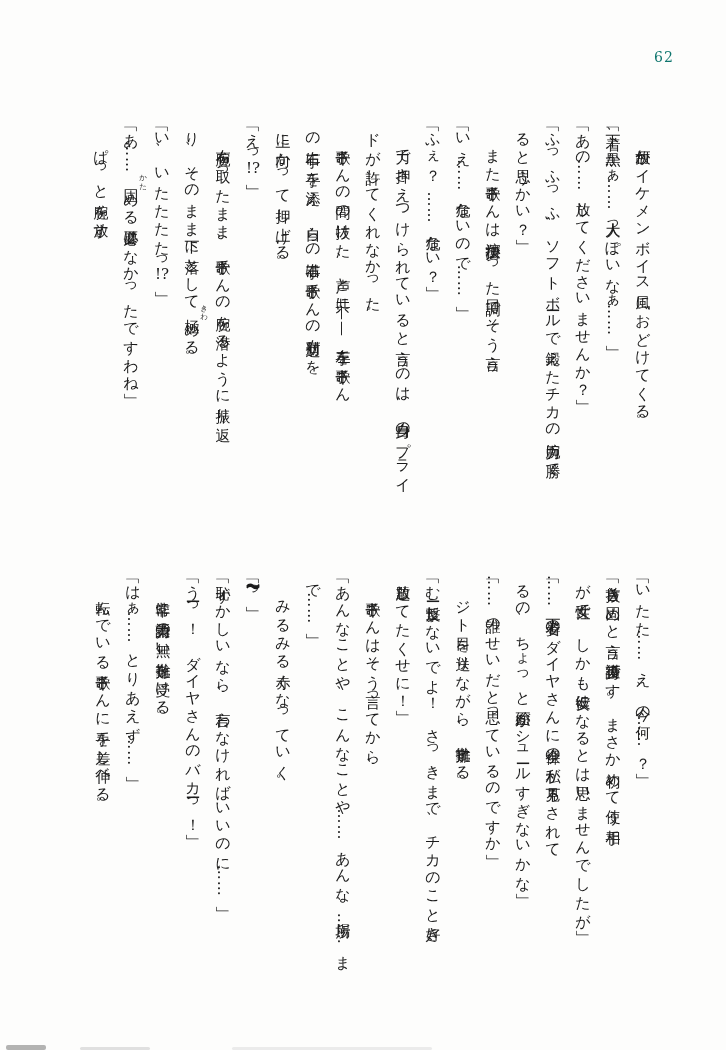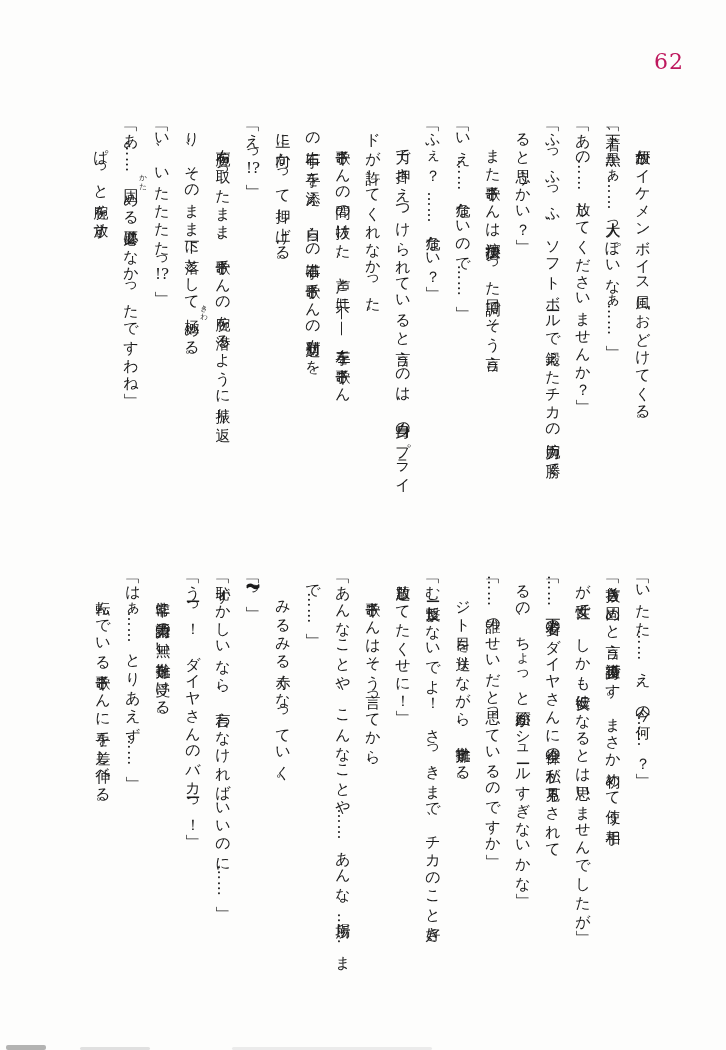--- a/index.html
+++ b/index.html
@@ -12,23 +12,23 @@
     width: 726px;
     height: 1050px;
     background: #fdfdfc;
     overflow: hidden;
     font-family: "DejaVu Serif", "Liberation Serif", serif;
   }
   .pagenum {
     position: absolute;
     left: 654px;
     top: 49px;
-    font-size: 22px;
+    font-size: 14px;
     letter-spacing: 1px;
-    color: #be185d;
+    color: #0f766e;
   }
   .band {
     position: absolute;
     right: 68px;
     width: 570px;
     writing-mode: vertical-rl;
     text-orientation: mixed;
     font-size: 15px;
     letter-spacing: 1px;
     color: #1b1b1b;

